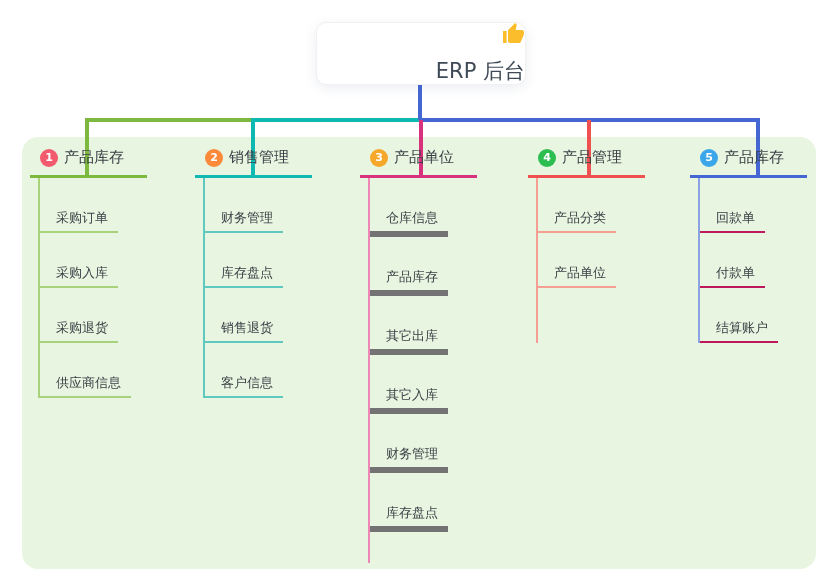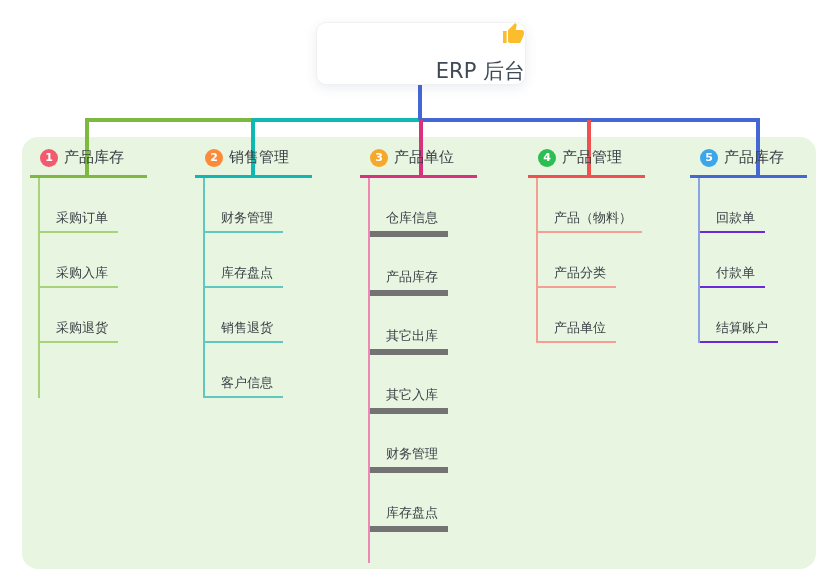--- a/index.html
+++ b/index.html
@@ -72,21 +72,21 @@
   .b3 .child{border-bottom:6px solid #737373;}
 
   .b4 .branch-header{border-bottom:3px solid #ef5050;}
   .b4 .badge{background:#2dbe52;}
   .b4 .spine{background:#f59e94;height:165px;}
   .b4 .child{border-bottom:2px solid #f59e94;}
 
   .b5 .branch-header{border-bottom:3px solid #4467d4;}
   .b5 .badge{background:#3ba6ea;}
   .b5 .spine{background:#8ca3e3;height:165px;}
-  .b5 .child{border-bottom:2px solid #6d28d9;}
+  .b5 .child{border-bottom:2px solid #be185d;}
 
   .b1{left:30px;} .b2{left:195px;} .b3{left:360px;} .b4{left:528px;} .b5{left:690px;}
 </style>
 </head>
 <body>
 
 <div class="canvas">
 
   <div class="panel"></div>
 
@@ -109,20 +109,21 @@
 
   <div class="branch b1">
     <div class="branch-header">
       <span class="badge">1</span>
       <span>产品库存</span>
     </div>
     <div class="spine"></div>
     <div class="child">采购订单</div>
     <div class="child">采购入库</div>
     <div class="child">采购退货</div>
+    <div class="child">供应商信息</div>
   </div>
 
   <div class="branch b2">
     <div class="branch-header">
       <span class="badge">2</span>
       <span>销售管理</span>
     </div>
     <div class="spine"></div>
     <div class="child">财务管理</div>
     <div class="child">库存盘点</div>
@@ -143,21 +144,20 @@
     <div class="child">财务管理</div>
     <div class="child">库存盘点</div>
   </div>
 
   <div class="branch b4">
     <div class="branch-header">
       <span class="badge">4</span>
       <span>产品管理</span>
     </div>
     <div class="spine"></div>
-    <div class="child">产品（物料）</div>
     <div class="child">产品分类</div>
     <div class="child">产品单位</div>
   </div>
 
   <div class="branch b5">
     <div class="branch-header">
       <span class="badge">5</span>
       <span>产品库存</span>
     </div>
     <div class="spine"></div>

